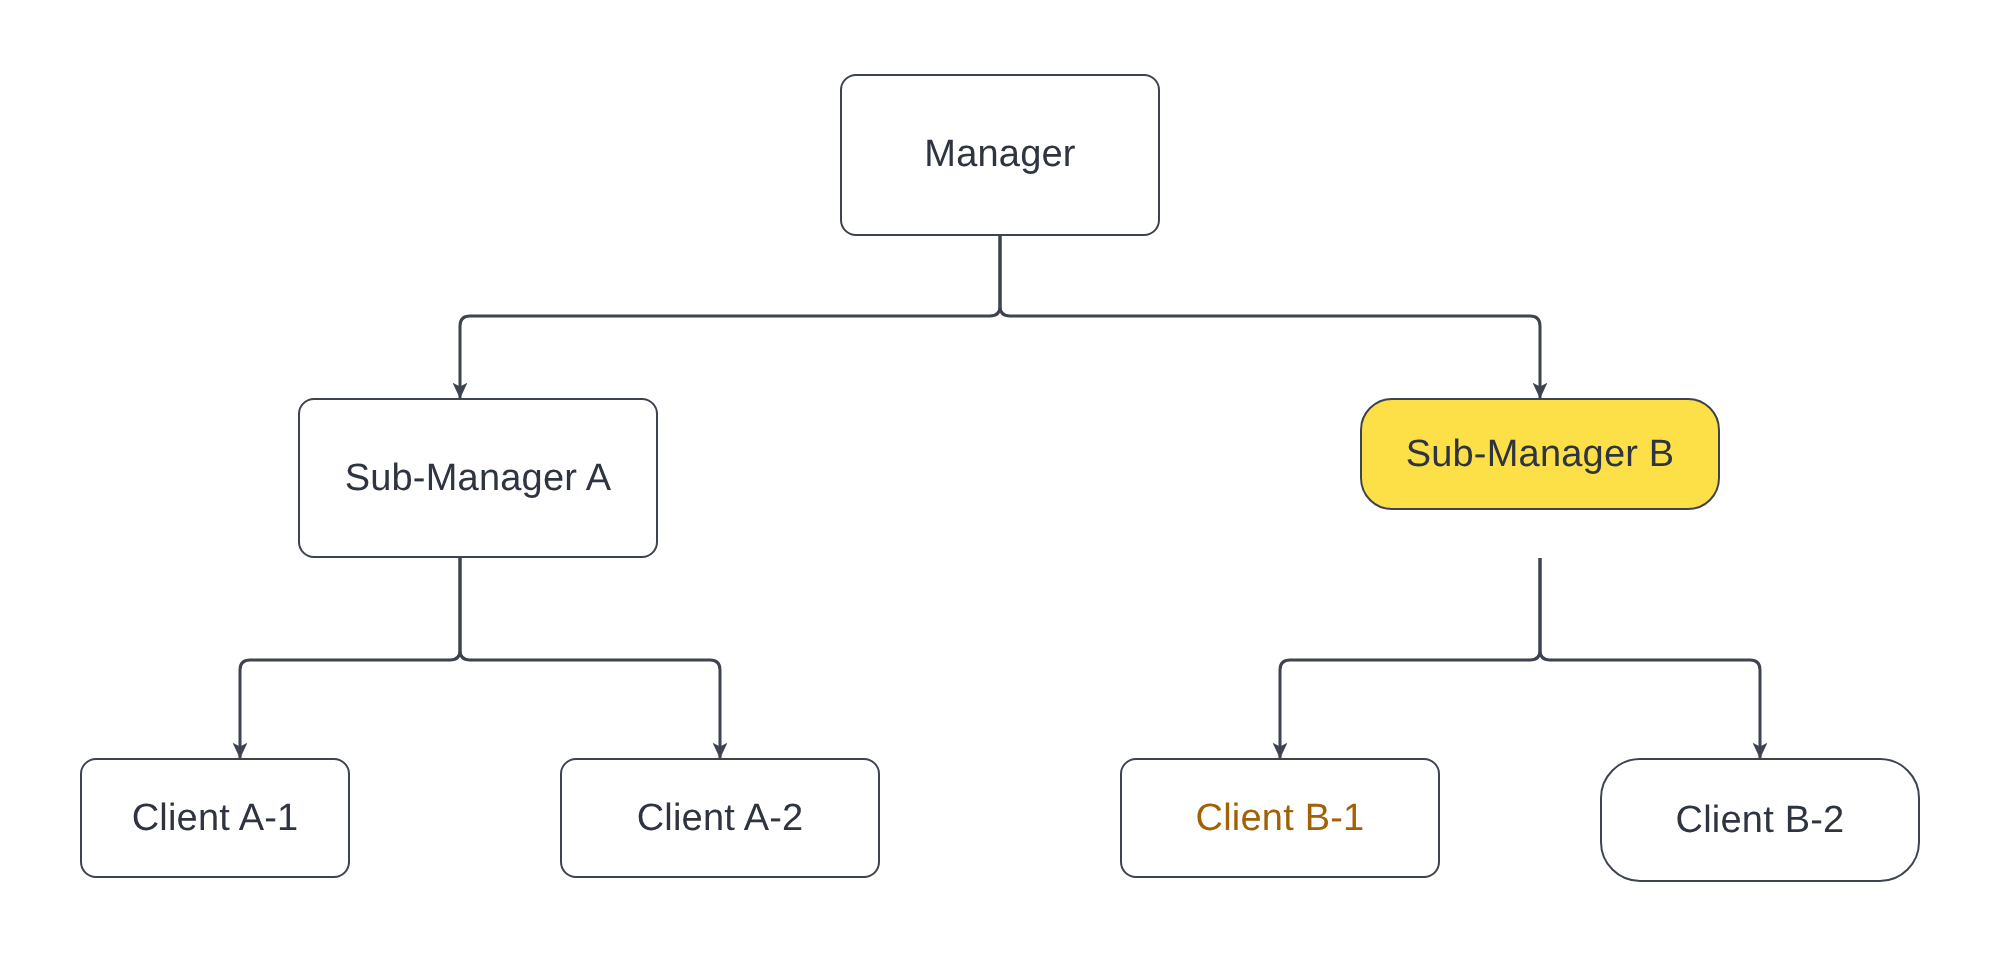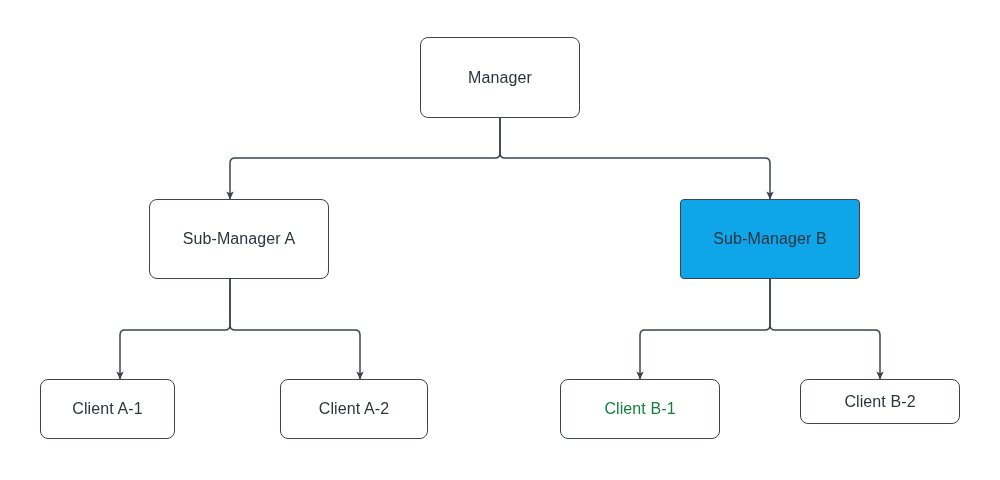--- a/index.html
+++ b/index.html
@@ -31,21 +31,21 @@
     background: #ffffff;
     border: 1.5px solid #3d4450;
     border-radius: 8px;
     display: flex;
     align-items: center;
     justify-content: center;
     z-index: 2;
   }
   .node-label {
     font-family: "Liberation Sans", sans-serif;
-    font-size: 16px;
+    font-size: 19px;
     line-height: 1;
     color: #2e3440;
     white-space: nowrap;
     letter-spacing: 0.1px;
   }
 </style>
 </head>
 <body>
 
 <div id="canvas" style="width: 1000px; height: 480px; background: rgb(255, 255, 255);">
@@ -67,33 +67,33 @@
   </svg>
 
   <div class="node" style="left: 420px; top: 37px; width: 160px; height: 81px; background: rgb(255, 255, 255); border: 1.5px solid rgb(61, 68, 80); border-radius: 8px;">
     <span class="node-label" style="color: rgb(46, 52, 64);">Manager</span>
   </div>
 
   <div class="node" style="left: 149px; top: 199px; width: 180px; height: 80px; background: rgb(255, 255, 255); border: 1.5px solid rgb(61, 68, 80); border-radius: 8px;">
     <span class="node-label" style="color: rgb(46, 52, 64);">Sub-Manager A</span>
   </div>
 
-  <div class="node" style="left: 680px; top: 199px; width: 180px; height: 80px; background: #0ea5e9; border: 1.5px solid rgb(61, 68, 80); border-radius: 4px;">
+  <div class="node" style="left: 680px; top: 199px; width: 180px; height: 56px; background: #fde047; border: 1.5px solid rgb(61, 68, 80); border-radius: 16px;">
     <span class="node-label" style="color: rgb(46, 52, 64);">Sub-Manager B</span>
   </div>
 
   <div class="node" style="left: 40px; top: 379px; width: 135px; height: 60px; background: rgb(255, 255, 255); border: 1.5px solid rgb(61, 68, 80); border-radius: 8px;">
     <span class="node-label" style="color: rgb(46, 52, 64);">Client A-1</span>
   </div>
 
-  <div class="node" style="left: 280px; top: 379px; width: 148px; height: 60px; background: rgb(255, 255, 255); border: 1.5px solid rgb(61, 68, 80); border-radius: 8px;">
+  <div class="node" style="left: 280px; top: 379px; width: 160px; height: 60px; background: rgb(255, 255, 255); border: 1.5px solid rgb(61, 68, 80); border-radius: 8px;">
     <span class="node-label" style="color: rgb(46, 52, 64);">Client A-2</span>
   </div>
 
   <div class="node" style="left: 560px; top: 379px; width: 160px; height: 60px; background: rgb(255, 255, 255); border: 1.5px solid rgb(61, 68, 80); border-radius: 8px;">
-    <span class="node-label" style="color: #15803d;">Client B-1</span>
+    <span class="node-label" style="color: #a16207;">Client B-1</span>
   </div>
 
-  <div class="node" style="left: 800px; top: 379px; width: 160px; height: 45px; background: rgb(255, 255, 255); border: 1.5px solid rgb(61, 68, 80); border-radius: 8px;">
+  <div class="node" style="left: 800px; top: 379px; width: 160px; height: 62px; background: rgb(255, 255, 255); border: 1.5px solid rgb(61, 68, 80); border-radius: 20px;">
     <span class="node-label" style="color: rgb(46, 52, 64);">Client B-2</span>
   </div>
 
 </div>
 
 </body></html>

